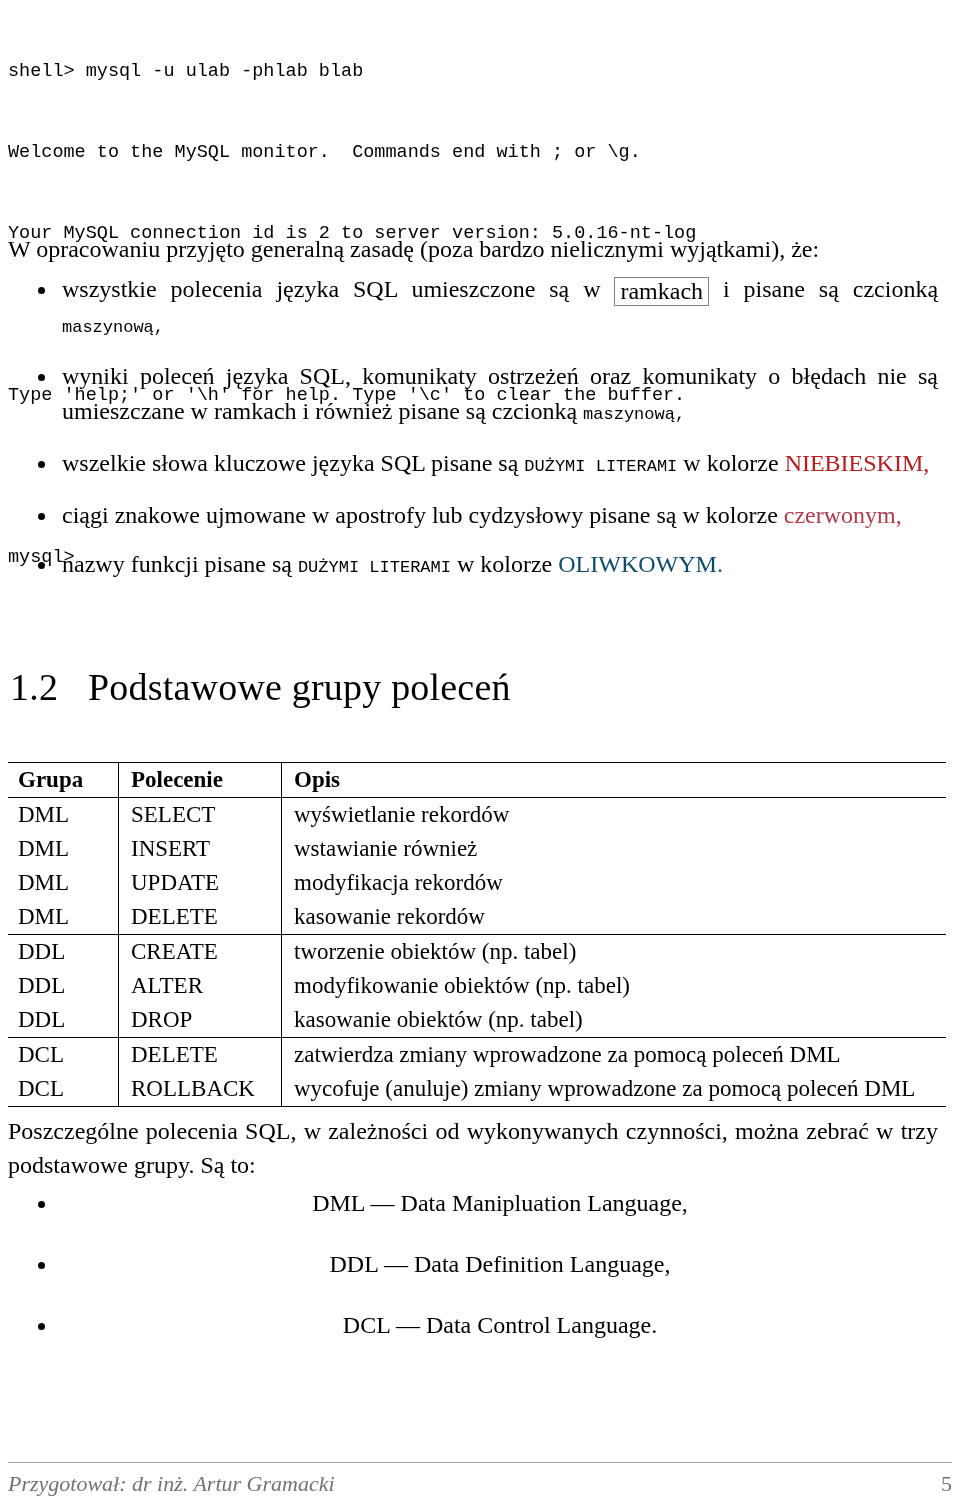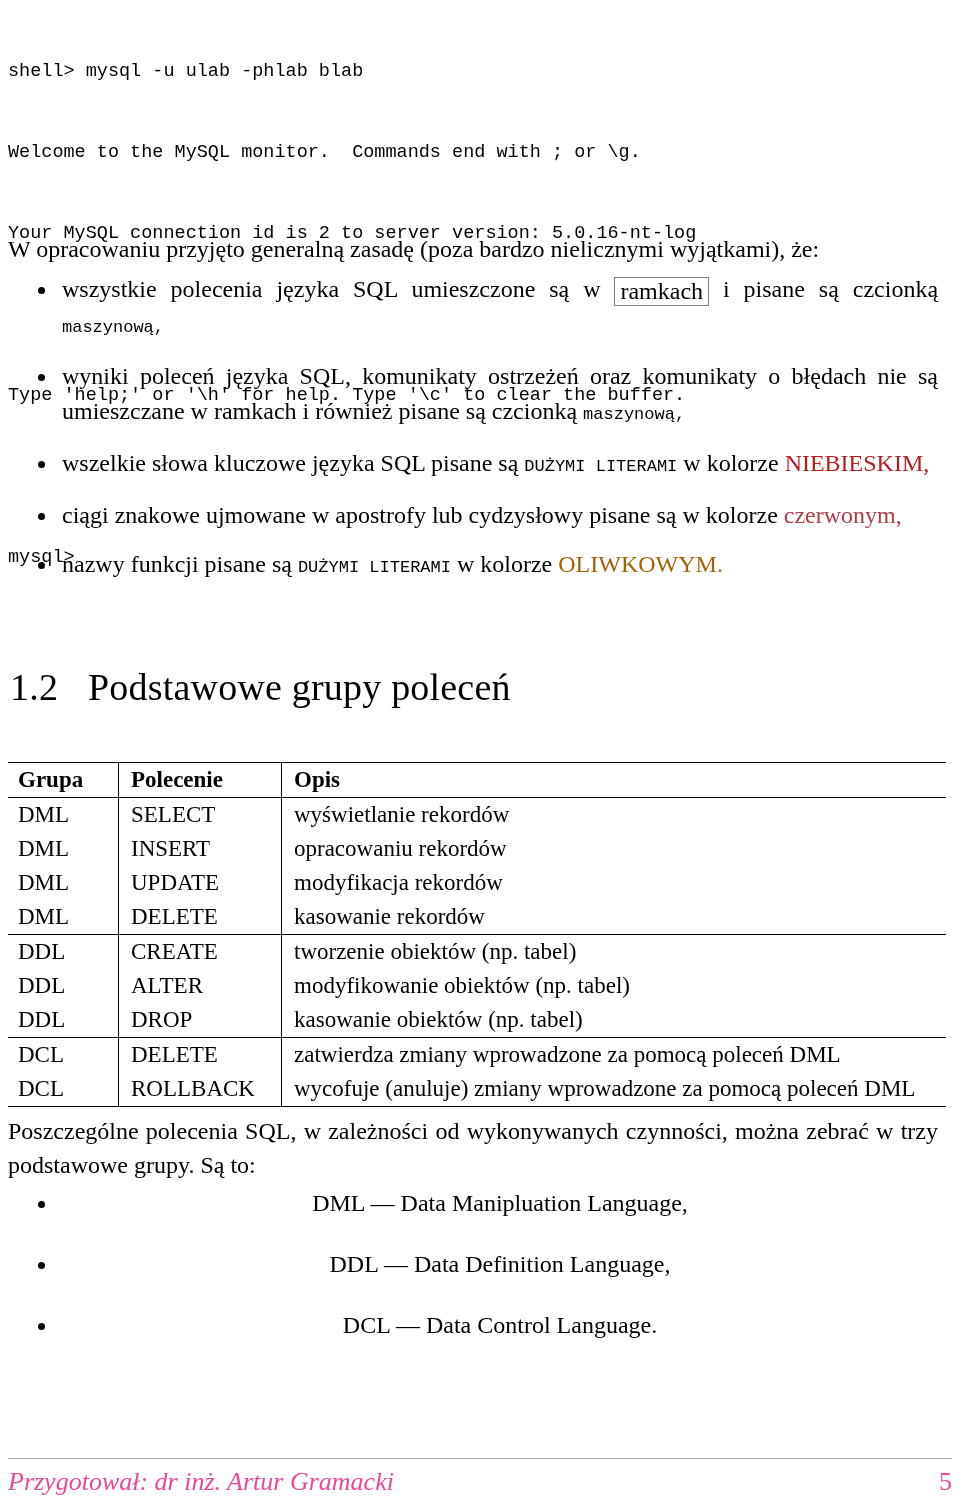--- a/index.html
+++ b/index.html
@@ -103,21 +103,21 @@
   }
   .boxed {
     border: 1.5px solid #808080;
     padding: 1px 5px 2px 5px;
     display: inline-block;
     line-height: 24px;
     vertical-align: -2px;
   }
   .kw-blue   { color: #b91c1c; }
   .kw-red    { color: #b23a48; }
-  .kw-olive  { color: #a16207; }
+  .kw-olive  { color: #0c4a6e; }
 
   
   #section-heading {
     position: absolute;
     left: 10px;
     top: 664px;
     font-size: 38px;
     font-weight: normal;
     line-height: 46px;
     margin: 0;
@@ -160,23 +160,23 @@
   #page-footer {
     position: absolute;
     left: 8px;
     right: 8px;
     bottom: 8px;
     border-top: 1.2px solid #a8a8a8;
     padding-top: 8px;
     display: flex;
     justify-content: space-between;
     align-items: baseline;
-    color: #ec4899;
+    color: #737373;
     font-style: italic;
-    font-size: 26px;
+    font-size: 22px;
   }
   #page-footer .pagenum { font-style: normal; }
 </style>
 </head>
 <body>
 
 <div class="page">
 
   <div class="verbatim">
     <span class="vline">shell&gt; mysql -u ulab -phlab blab</span>
@@ -239,21 +239,21 @@
     </thead>
     <tbody>
       <tr>
         <td class="c-grupa">DML</td>
         <td class="c-pol">SELECT</td>
         <td class="c-opis">wyświetlanie rekordów</td>
       </tr>
       <tr>
         <td class="c-grupa">DML</td>
         <td class="c-pol">INSERT</td>
-        <td class="c-opis">opracowaniu rekordów</td>
+        <td class="c-opis">wstawianie również</td>
       </tr>
       <tr>
         <td class="c-grupa">DML</td>
         <td class="c-pol">UPDATE</td>
         <td class="c-opis">modyfikacja rekordów</td>
       </tr>
       <tr class="group-end">
         <td class="c-grupa">DML</td>
         <td class="c-pol">DELETE</td>
         <td class="c-opis">kasowanie rekordów</td>

